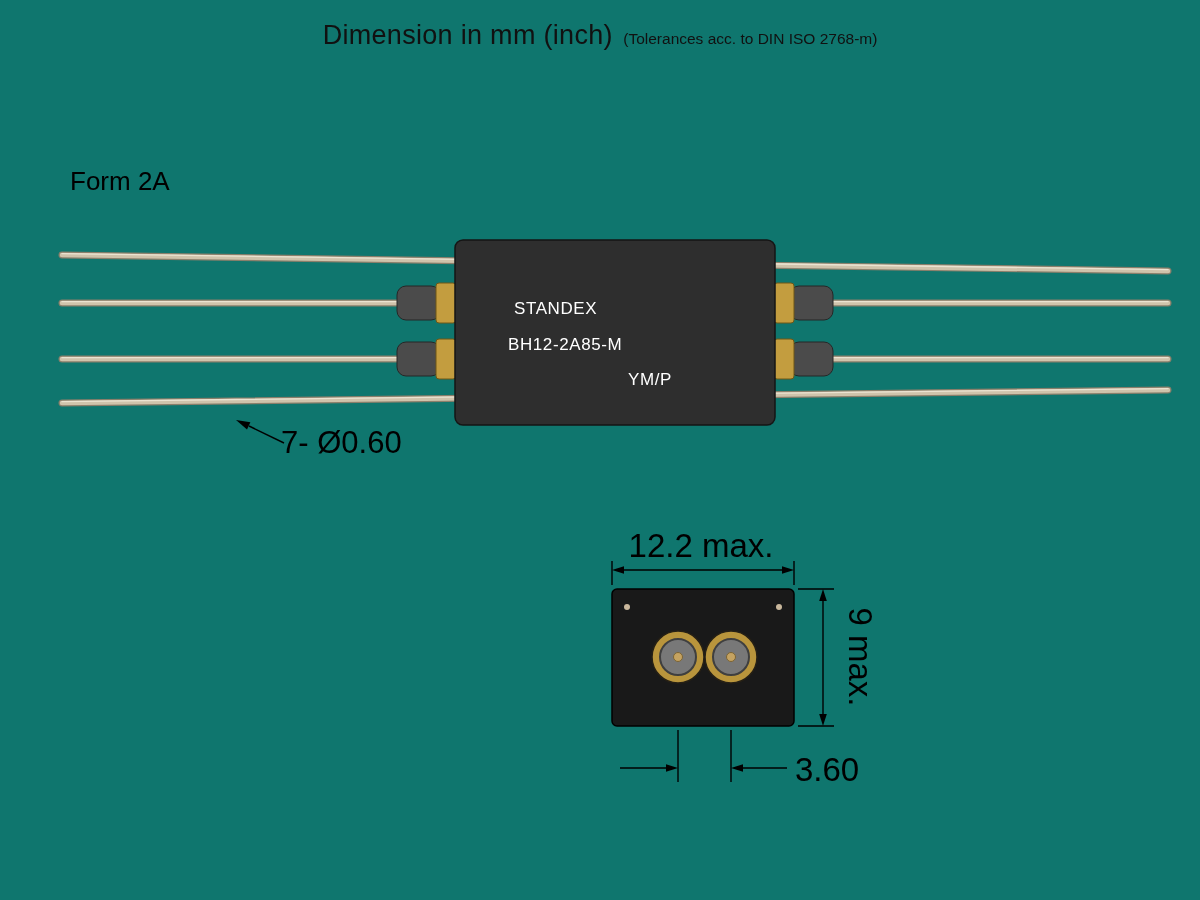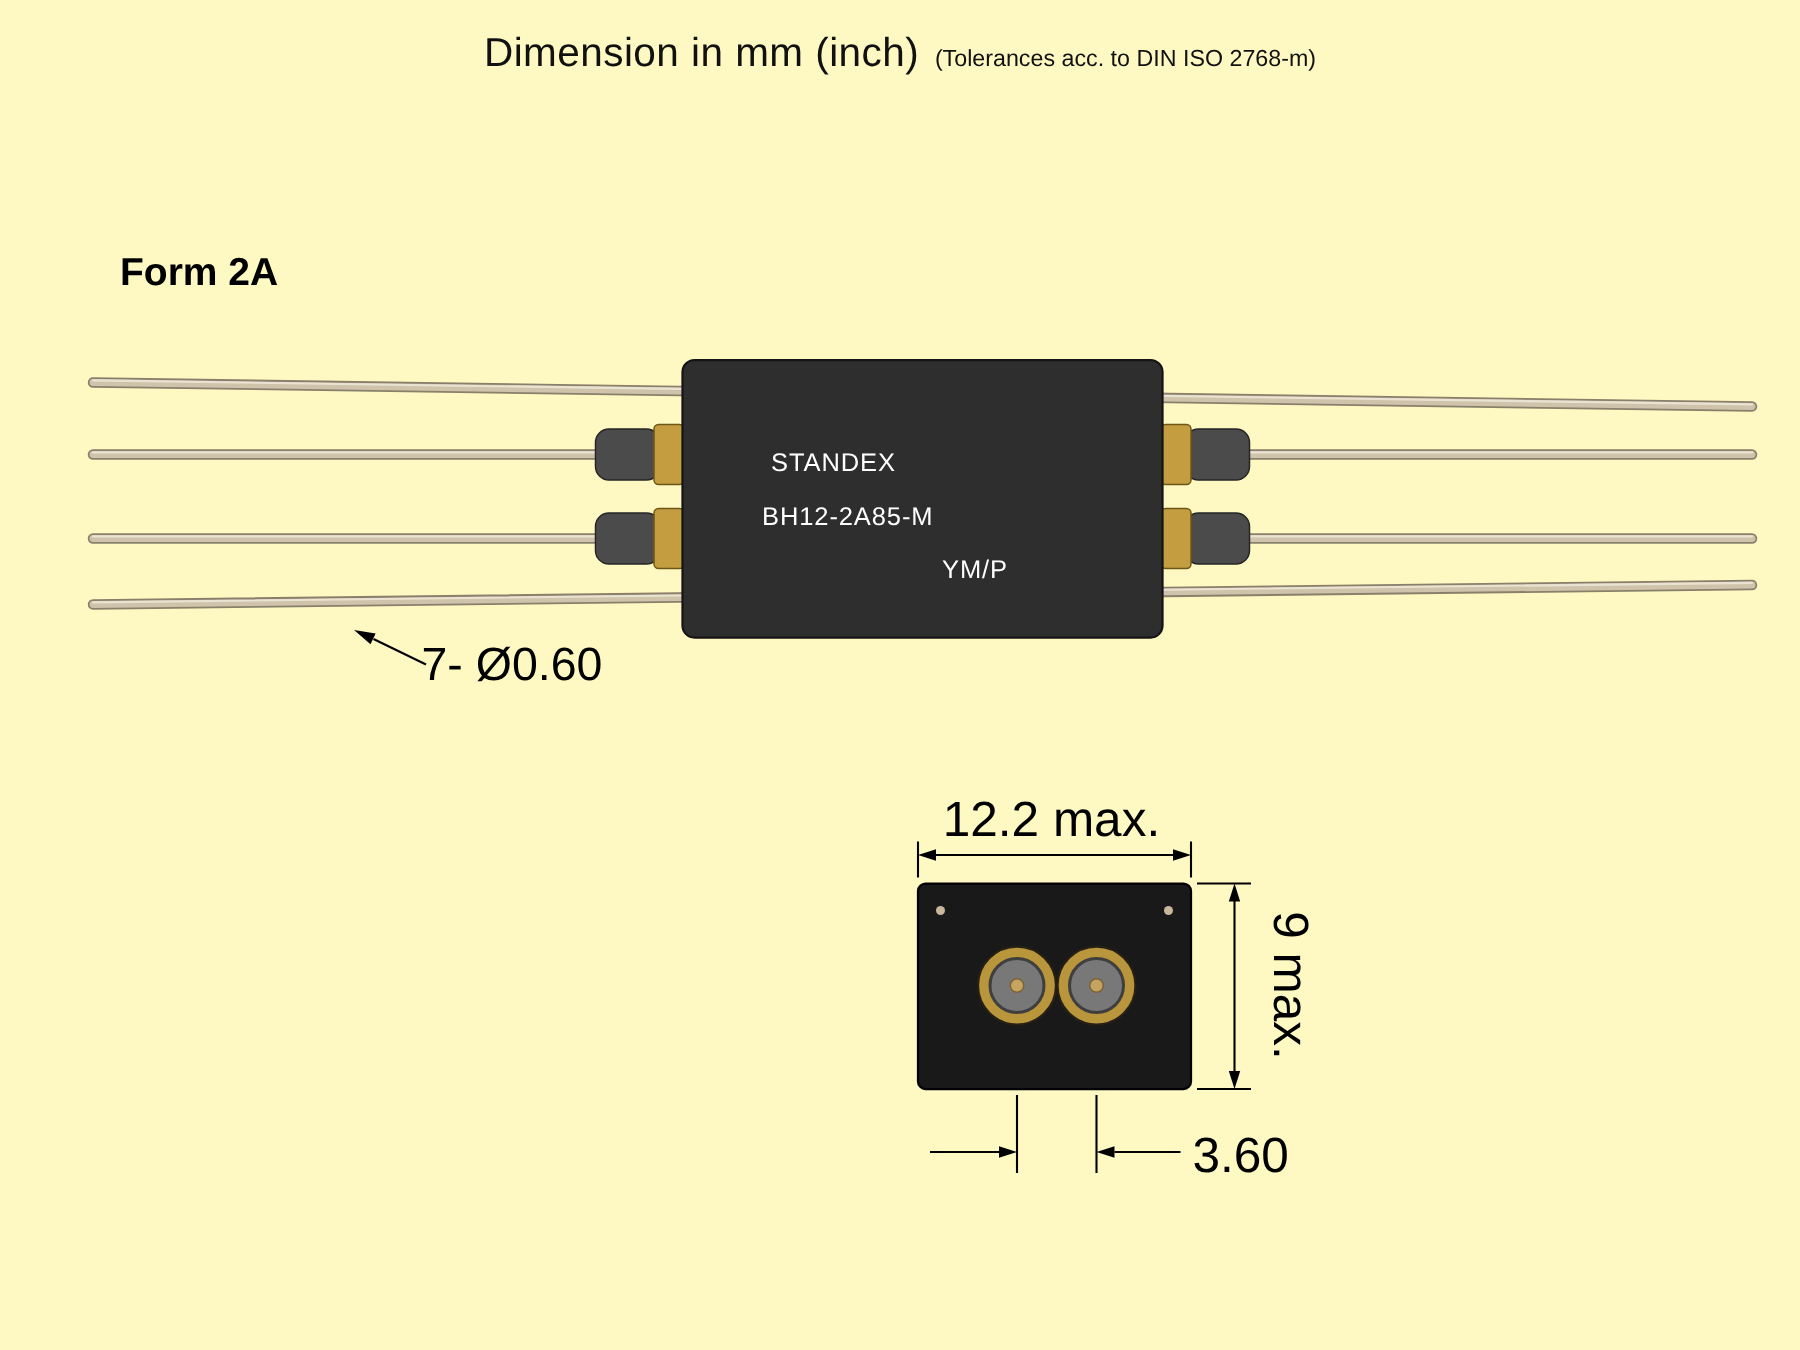--- a/index.html
+++ b/index.html
@@ -1,21 +1,21 @@
 <!DOCTYPE html>
 <html><head>
 <meta charset="utf-8">
 <style>
   html,body{margin:0;padding:0;background:#ffffff;}
-  .canvas{position:relative;width:1200px;height:900px;background:#fef9c3;overflow:hidden;
+  .canvas{position:relative;width:1200px;height:900px;background:#0f766e;overflow:hidden;
           font-family:"Liberation Sans",sans-serif;}
   .title{position:absolute;top:20px;left:0;width:1200px;text-align:center;color:#111;white-space:nowrap;}
   .title-main{font-size:27px;letter-spacing:.3px;}
   .title-note{font-size:15.5px;margin-left:6px;}
-  .form-label{position:absolute;left:80px;top:166px;font-size:26px;font-weight:700;color:#000;}
+  .form-label{position:absolute;left:70px;top:166px;font-size:26px;font-weight:400;color:#000;}
   svg.drawing{position:absolute;left:0;top:0;}
 
   
   .wire-base{stroke:#8a7f6b;stroke-width:7;fill:none;stroke-linecap:round;}
   .wire-main{stroke:#cfc3ab;stroke-width:4.6;fill:none;stroke-linecap:round;}
   .wire-hl{stroke:#ebe3d1;stroke-width:1.4;fill:none;stroke-linecap:round;}
   .boot{fill:#4b4b4b;stroke:#262626;stroke-width:1;}
   .ferrule{fill:#c39d3f;stroke:#6e5716;stroke-width:1;}
   .body{fill:#2e2e2e;stroke:#151515;stroke-width:1.5;}
   .body-text{fill:#ffffff;font:17px "Liberation Sans",sans-serif;letter-spacing:.6px;}

